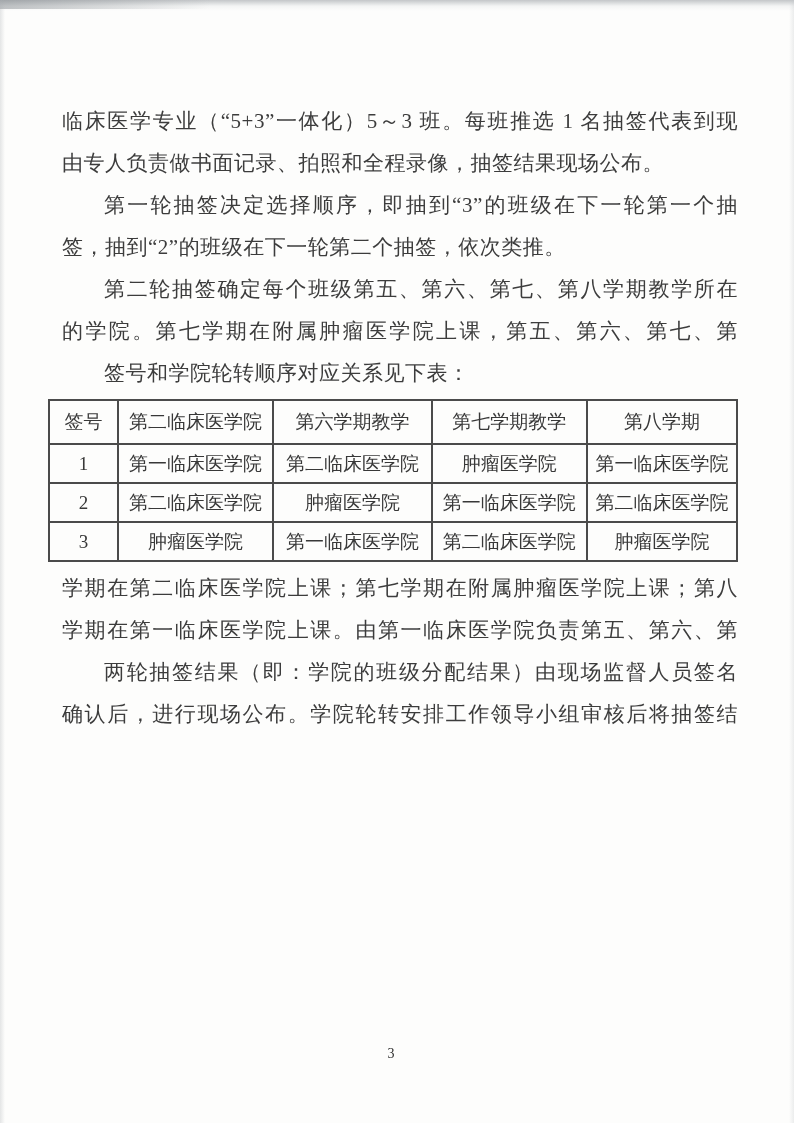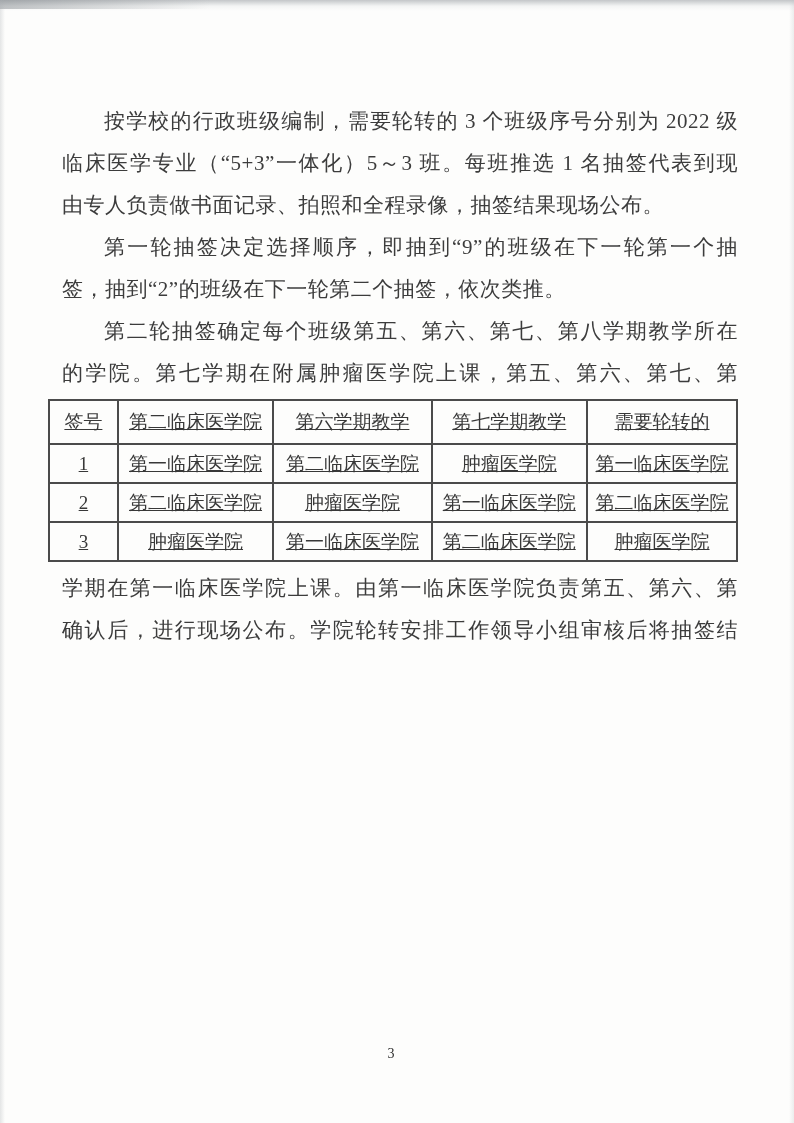--- a/index.html
+++ b/index.html
@@ -61,21 +61,20 @@
   table.rotation th,
   table.rotation td {
     border: 2px solid #4b4b4b;
     text-align: center;
     vertical-align: middle;
     font-size: 19px;
     font-weight: 400;
     padding: 0;
     color: #383838;
     height: 37px;
-    text-decoration: underline;
   }
   table.rotation thead th { height: 42px; }
   .page-number {
     position: absolute;
     top: 1046px;
     left: 0;
     width: 782px; 
     text-align: center;
     font-size: 14px;
     color: #2f2f2f;
@@ -84,43 +83,43 @@
 </head>
 <body>
 
 <div class="page">
   <div class="scan-top"></div>
   <div class="scan-top-corner"></div>
   <div class="scan-left"></div>
   <div class="scan-right"></div>
 
   <div class="content">
-    <div class="ln fill ind">按学校的行政班级编制，需要轮转的 3 个班级序号分别为 2022 级</div>
     <div class="ln fill">临床医学专业（“5+3”一体化）5～3 班。每班推选 1 名抽签代表到现</div>
     <div class="ln end">由专人负责做书面记录、拍照和全程录像，抽签结果现场公布。</div>
-    <div class="ln fill ind">第一轮抽签决定选择顺序，即抽到“9”的班级在下一轮第一个抽</div>
+    <div class="ln fill ind">第一轮抽签决定选择顺序，即抽到“3”的班级在下一轮第一个抽</div>
     <div class="ln end">签，抽到“2”的班级在下一轮第二个抽签，依次类推。</div>
     <div class="ln fill ind">第二轮抽签确定每个班级第五、第六、第七、第八学期教学所在</div>
     <div class="ln fill">的学院。第七学期在附属肿瘤医学院上课，第五、第六、第七、第</div>
+    <div class="ln end ind">签号和学院轮转顺序对应关系见下表：</div>
 
     <table class="rotation">
       <colgroup>
         <col style="width:10%">
         <col style="width:22.6%">
         <col style="width:23%">
         <col style="width:22.6%">
         <col style="width:21.8%">
       </colgroup>
       <thead>
         <tr>
           <th>签号</th>
           <th>第二临床医学院</th>
           <th>第六学期教学</th>
           <th>第七学期教学</th>
-          <th>需要轮转的</th>
+          <th>第八学期</th>
         </tr>
       </thead>
       <tbody>
         <tr>
           <td>1</td>
           <td>第一临床医学院</td>
           <td>第二临床医学院</td>
           <td>肿瘤医学院</td>
           <td>第一临床医学院</td>
         </tr>
@@ -134,18 +133,20 @@
         <tr>
           <td>3</td>
           <td>肿瘤医学院</td>
           <td>第一临床医学院</td>
           <td>第二临床医学院</td>
           <td>肿瘤医学院</td>
         </tr>
       </tbody>
     </table>
 
+    <div class="ln fill">学期在第二临床医学院上课；第七学期在附属肿瘤医学院上课；第八</div>
     <div class="ln fill">学期在第一临床医学院上课。由第一临床医学院负责第五、第六、第</div>
+    <div class="ln fill ind">两轮抽签结果（即：学院的班级分配结果）由现场监督人员签名</div>
     <div class="ln fill">确认后，进行现场公布。学院轮转安排工作领导小组审核后将抽签结</div>
   </div>
 
   <div class="page-number">3</div>
 </div>
 
 </body></html>

